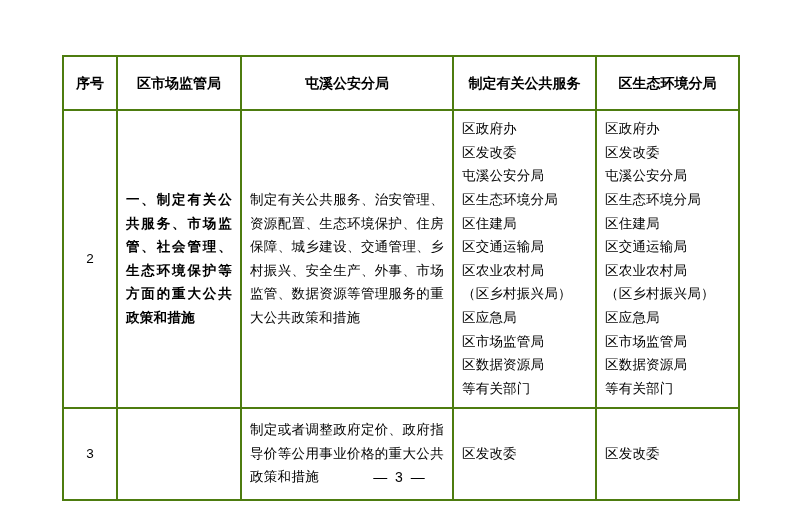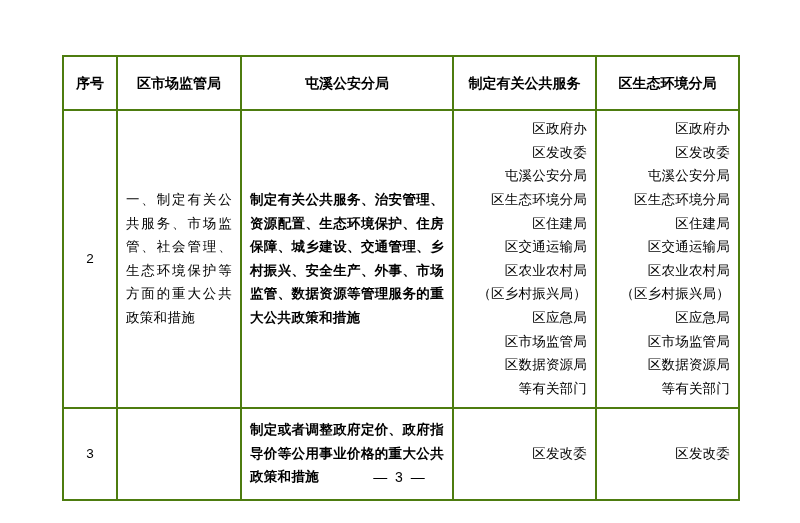--- a/index.html
+++ b/index.html
@@ -50,31 +50,31 @@
   td.seq {
     text-align: center;
     font-size: 14px;
   }
   td.scope {
     text-align: justify;
     text-align-last: left;
     font-size: 13px;
     line-height: 1.95;
     letter-spacing: 0.3px;
+    font-weight: bold;
   }
   td.name {
     text-align: justify;
     text-align-last: left;
     font-size: 13px;
     line-height: 1.95;
     letter-spacing: 0.3px;
-    font-weight: bold;
   }
   td.org {
-    text-align: right;
+    text-align: left;
     font-size: 13px;
     line-height: 1.8;
     letter-spacing: 0.2px;
   }
   td.org .org-line {
     display: block;
     white-space: nowrap;
   }
   .row-tall td { height: 232px; }
   .row-short td { height: 78px; }

